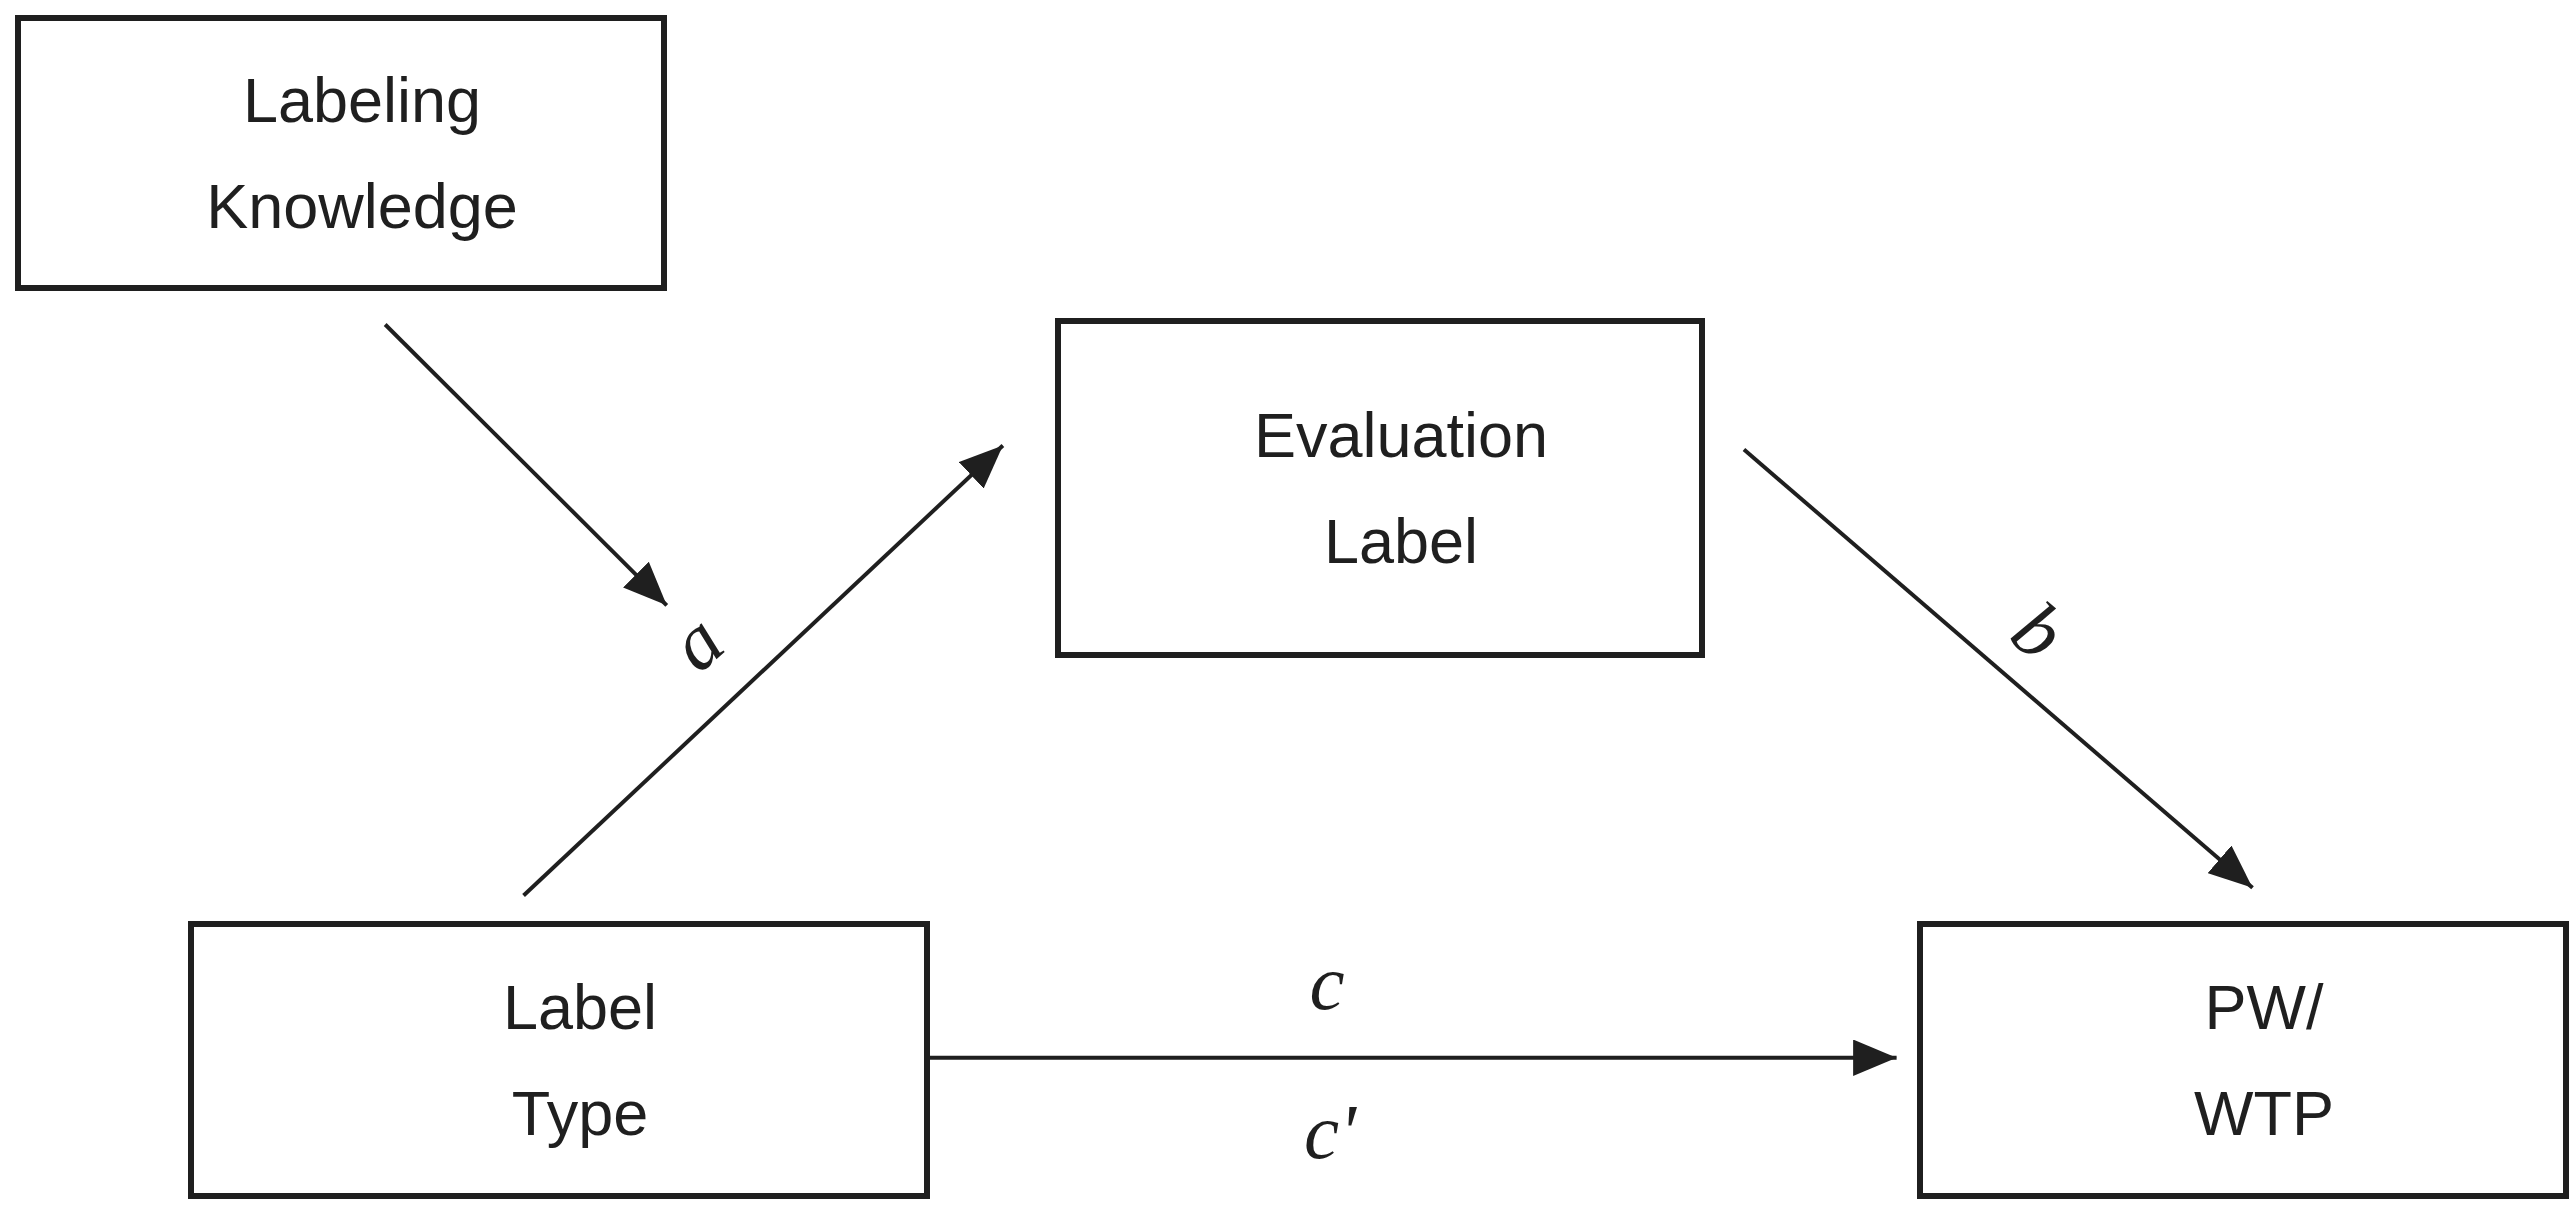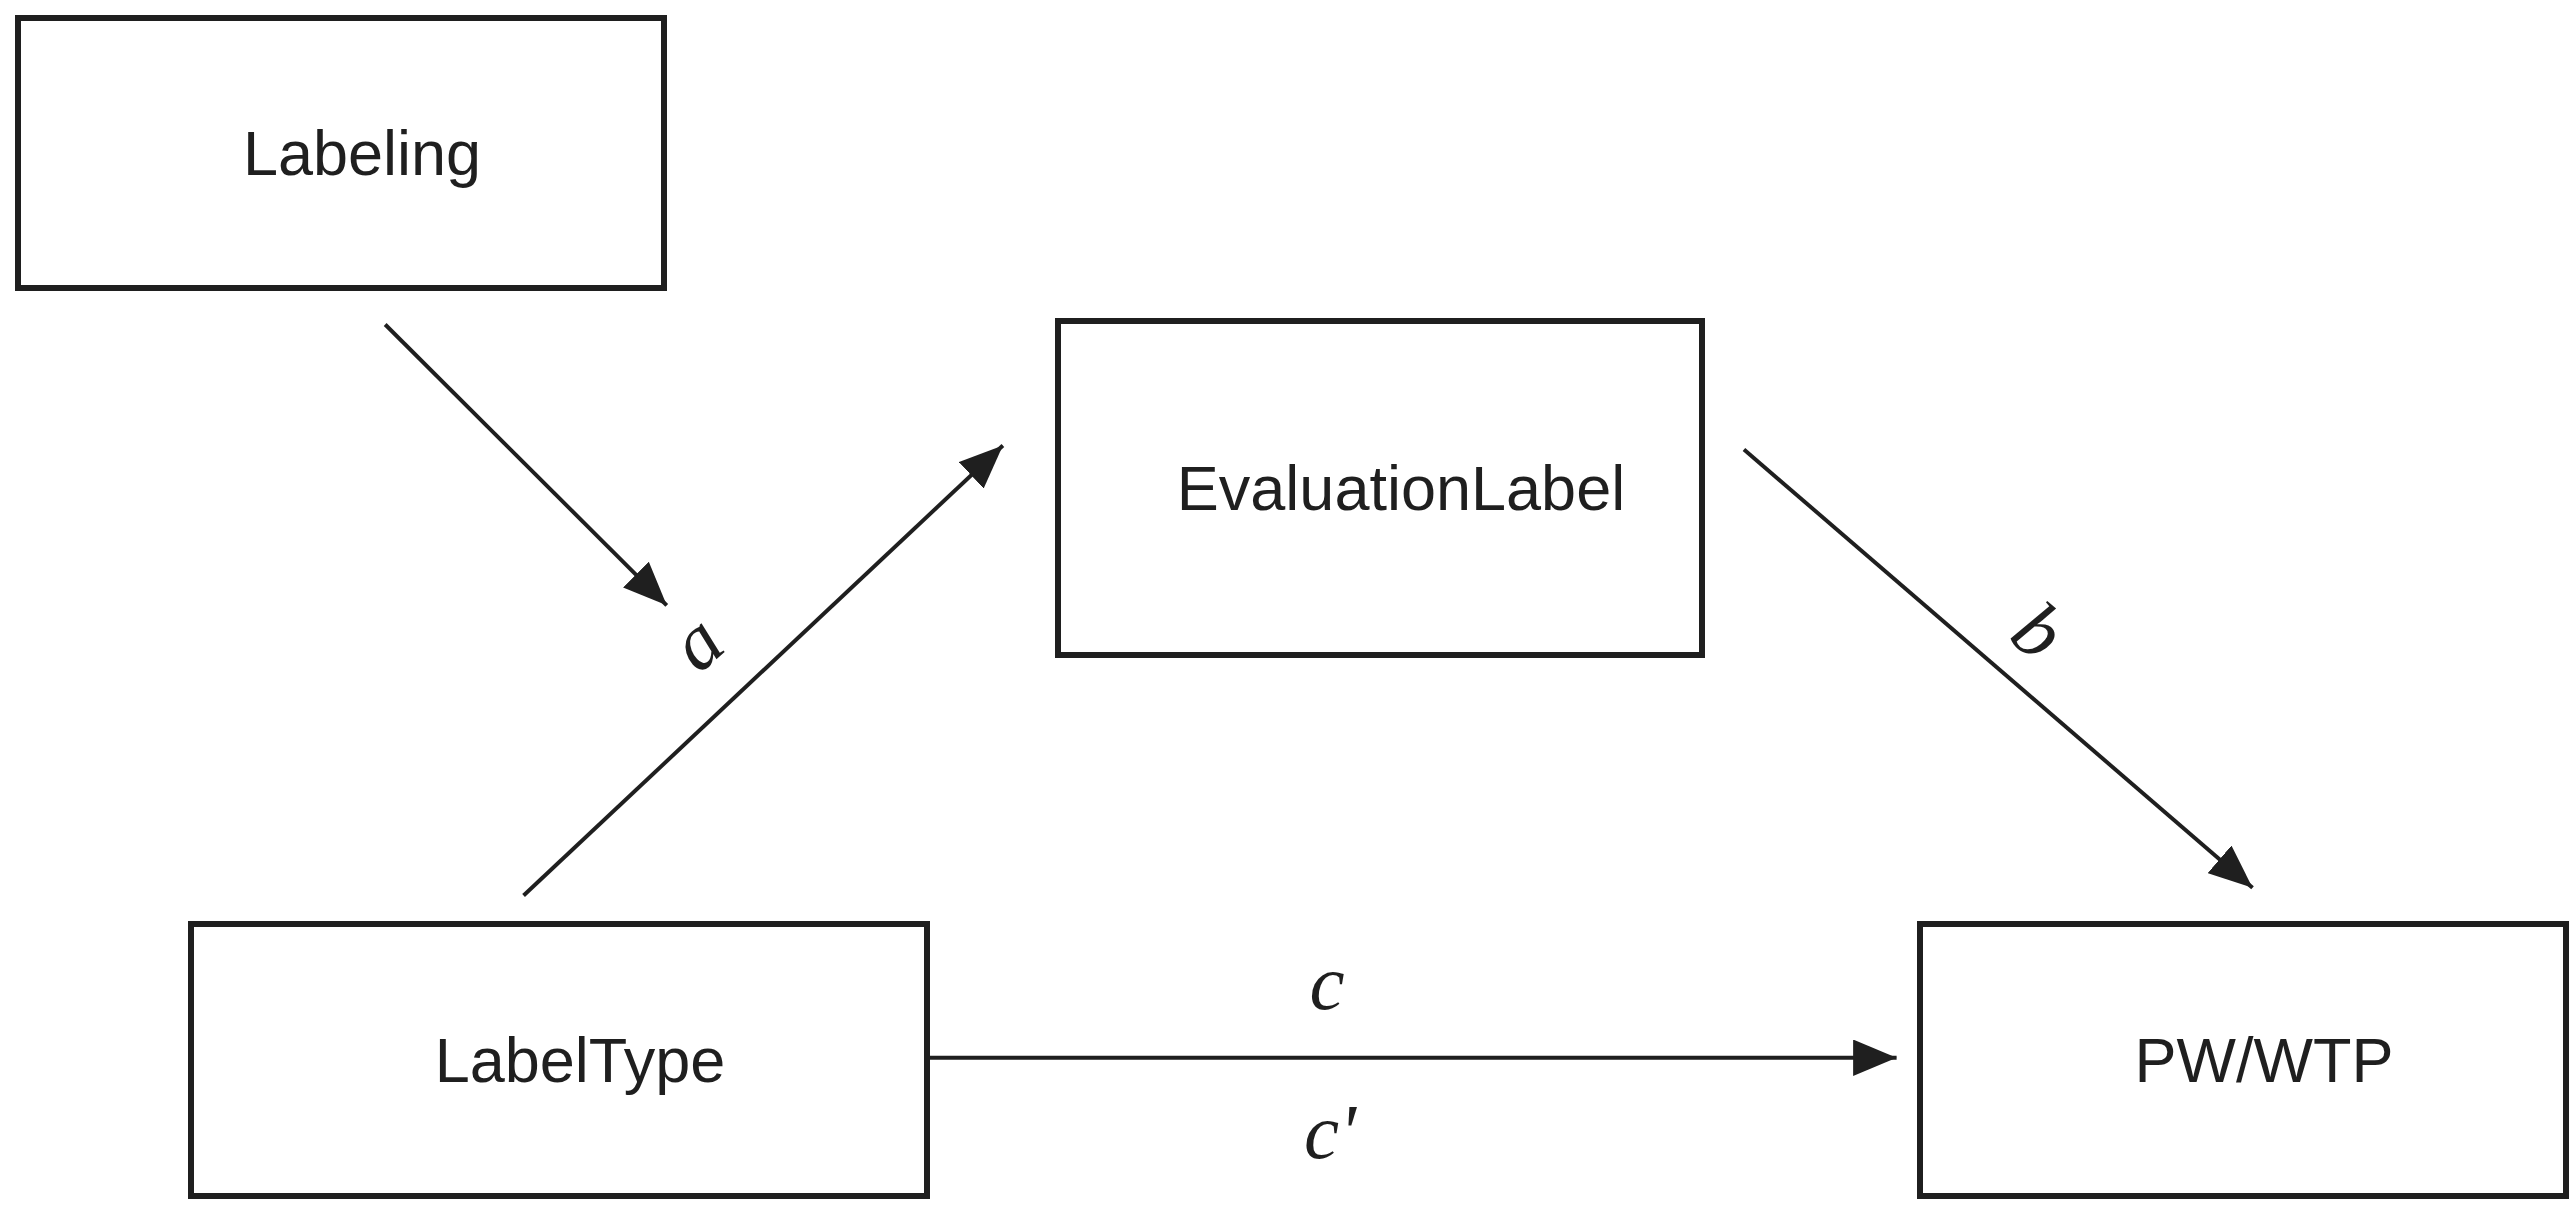--- a/index.html
+++ b/index.html
@@ -22,21 +22,21 @@
   .edge {
     stroke: var(--ink);
     stroke-width: 5;
     fill: none;
   }
   .node {
     position: absolute;
     border: 6.3px solid var(--ink);
     background: var(--bg);
     display: flex;
-    flex-direction: row;
+    flex-direction: column;
     align-items: center;
     justify-content: center;
     row-gap: 43px;
     color: var(--ink);
     font-size: 63px;
     line-height: 1;
     text-align: center;
     padding-left: 42px;
   }
   .node-line { display: block; white-space: nowrap; }
@@ -69,20 +69,21 @@
 
     <line class="edge" x1="662" y1="1132" x2="1268" y2="563" marker-end="url(#ah)"></line>
 
     <line class="edge" x1="2205" y1="568" x2="2848" y2="1122" marker-end="url(#ah)"></line>
 
     <line class="edge" x1="1128" y1="1337" x2="2398" y2="1337" marker-end="url(#ah)"></line>
   </svg>
 
   <div class="node" style="left:15px; top:15px; width:652px; height:276px;">
     <span class="node-line">Labeling</span>
+    <span class="node-line">Knowledge</span>
   </div>
 
   <div class="node" style="left:1055px; top:318px; width:650px; height:340px;">
     <span class="node-line">Evaluation</span>
     <span class="node-line">Label</span>
   </div>
 
   <div class="node" style="left:188px; top:921px; width:742px; height:278px;">
     <span class="node-line">Label</span>
     <span class="node-line">Type</span>

